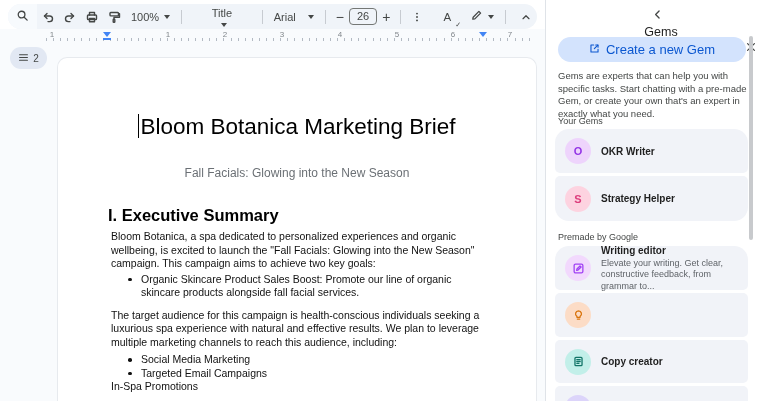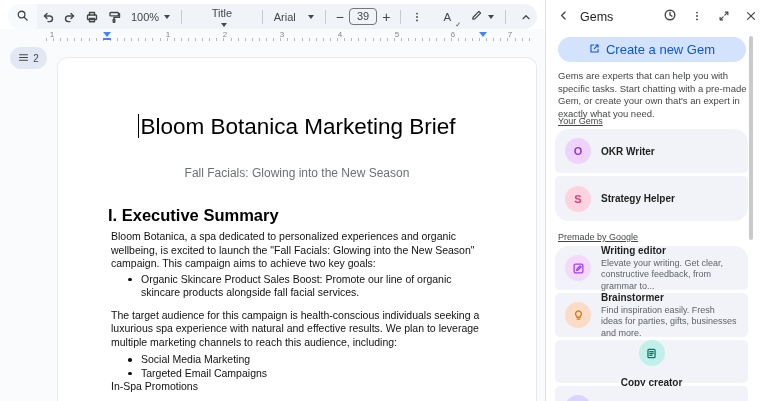--- a/index.html
+++ b/index.html
@@ -58,31 +58,31 @@
   .doc-ul { margin:2px 56px 0 53px; list-style:none; }
   .doc-ul li { display:flex; font-size:10.5px; line-height:13.5px; color:#111; }
   .blt { flex:0 0 auto; width:3.5px; height:3.5px; border-radius:50%; background:#111;
     margin:5px 9.5px 0 17px; }
   .doc-ul.mt { margin-top:4px; }
 
   
   .panel { position:absolute; left:545px; top:0; width:223px; height:401px; background:#fff;
     border-left:1px solid #dfe3e8; }
   .panel-header { position:absolute; left:8px; right:8px; top:7px; height:20px;
-    display:flex; align-items:center; }
+    display:flex; align-items:center;flex-direction:column; }
   .panel-title { font-size:12.5px; font-weight:500; color:#1f1f1f; margin-left:8px; }
   .ph-icons { margin-left:auto; display:flex; align-items:center; gap:9px; }
   .ph-btn { width:18px; height:18px; display:flex; align-items:center; justify-content:center;
     cursor:pointer; }
   .create-btn { position:absolute; left:12px; top:37px; width:188px; height:25px; background:#d3e3fd;
     border:none; border-radius:13px; display:flex; align-items:center; justify-content:center; gap:6px;
     font-size:13px; font-weight:500; color:#0b57d0; cursor:pointer; font-family:inherit; }
   .panel-desc { position:absolute; left:12px; top:70px; width:190px; font-size:9.5px;
     line-height:12.5px; color:#444746; }
-  .sec-label { position:absolute; left:12px; font-size:9px; color:#444746;text-decoration:underline; }
+  .sec-label { position:absolute; left:12px; font-size:9px; color:#444746; }
   .gem-card { position:absolute; left:9px; width:193px; background:#f1f3f8; display:flex;
     align-items:center; padding:0 10px; gap:10px; cursor:pointer; }
   .r-top { border-radius:14px 14px 5px 5px; }
   .r-mid { border-radius:5px; }
   .r-bot { border-radius:5px 5px 14px 14px; }
   .avatar { flex:0 0 auto; width:26px; height:26px; border-radius:50%; display:flex;
     align-items:center; justify-content:center; font-size:11px; font-weight:700; }
   .av-okr { background:#eed4fc; color:#9334e6; }
   .av-strat { background:#fdd3e0; color:#dd3d7c; }
   .av-write { background:#f2d9fd; color:#a142f4; }
@@ -155,21 +155,21 @@
         <span>Title</span>
         <span class="tb-caret"></span>
       </div>
       <div class="tb-sep"></div>
       <div class="tb-drop font">
         <span>Arial</span>
         <span class="tb-caret"></span>
       </div>
       <div class="tb-sep"></div>
       <div class="pm">−</div>
-      <div class="size-box">39</div>
+      <div class="size-box">26</div>
       <div class="pm">+</div>
       <div class="tb-sep"></div>
       <div class="tb-btn">
         <span>
           <svg class="fillme" width="12" height="12" viewBox="0 0 14 14">
               <circle cx="7" cy="3" r="1.1"></circle>
               <circle cx="7" cy="7" r="1.1"></circle>
               <circle cx="7" cy="11" r="1.1"></circle>
             </svg>
         </span>
@@ -339,26 +339,22 @@
         <span class="gem-desc" style="display:block">Elevate your writing. Get clear, constructive feedback, from grammar to...</span>
       </span>
     </div>
     <div class="gem-card r-mid" style="top:293px; height:44px;">
       <span class="avatar av-brain">
         <svg width="13" height="13" viewBox="0 0 14 14" style="stroke:#d9730b">
             <path d="M7 2a3.2 3.2 0 0 1 1.7 5.9V9H5.3V7.9A3.2 3.2 0 0 1 7 2z"></path>
             <line x1="5.7" y1="10.8" x2="8.3" y2="10.8"></line>
           </svg>
       </span>
-      <span>
-        <span class="gem-name" style="display:block">Brainstormer</span>
-        <span class="gem-desc" style="display:block">Find inspiration easily. Fresh ideas for parties, gifts, businesses and more.</span>
-      </span>
-    </div>
-    <div class="gem-card r-mid" style="top:340px; height:43px;flex-direction:column;">
+    </div>
+    <div class="gem-card r-mid" style="top:340px; height:43px;">
       <span class="avatar av-copy">
         <svg width="13" height="13" viewBox="0 0 14 14" style="stroke:#137568">
             <rect x="3.2" y="2.5" width="7.6" height="9" rx="1"></rect>
             <line x1="5.2" y1="5" x2="8.8" y2="5"></line>
             <line x1="5.2" y1="7" x2="8.8" y2="7"></line>
             <line x1="5.2" y1="9" x2="7.5" y2="9"></line>
           </svg>
       </span>
       <span>
         <span class="gem-name" style="display:block">Copy creator</span>

